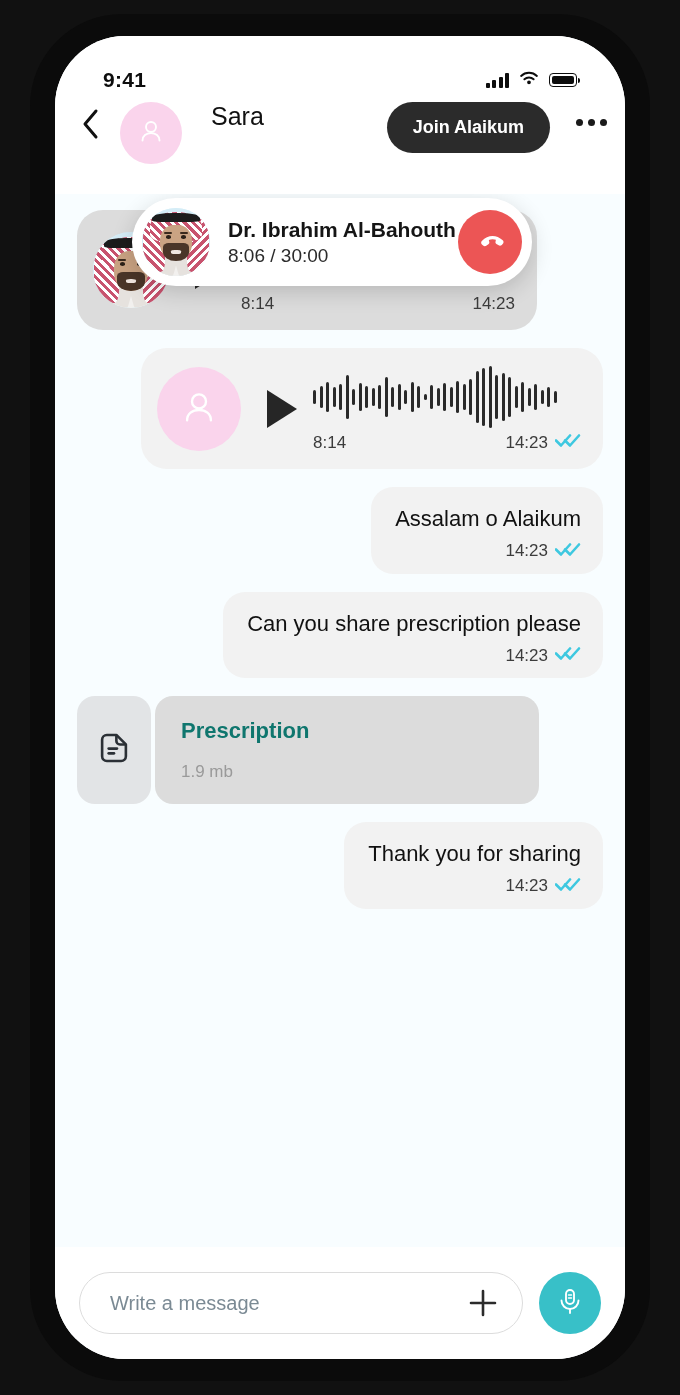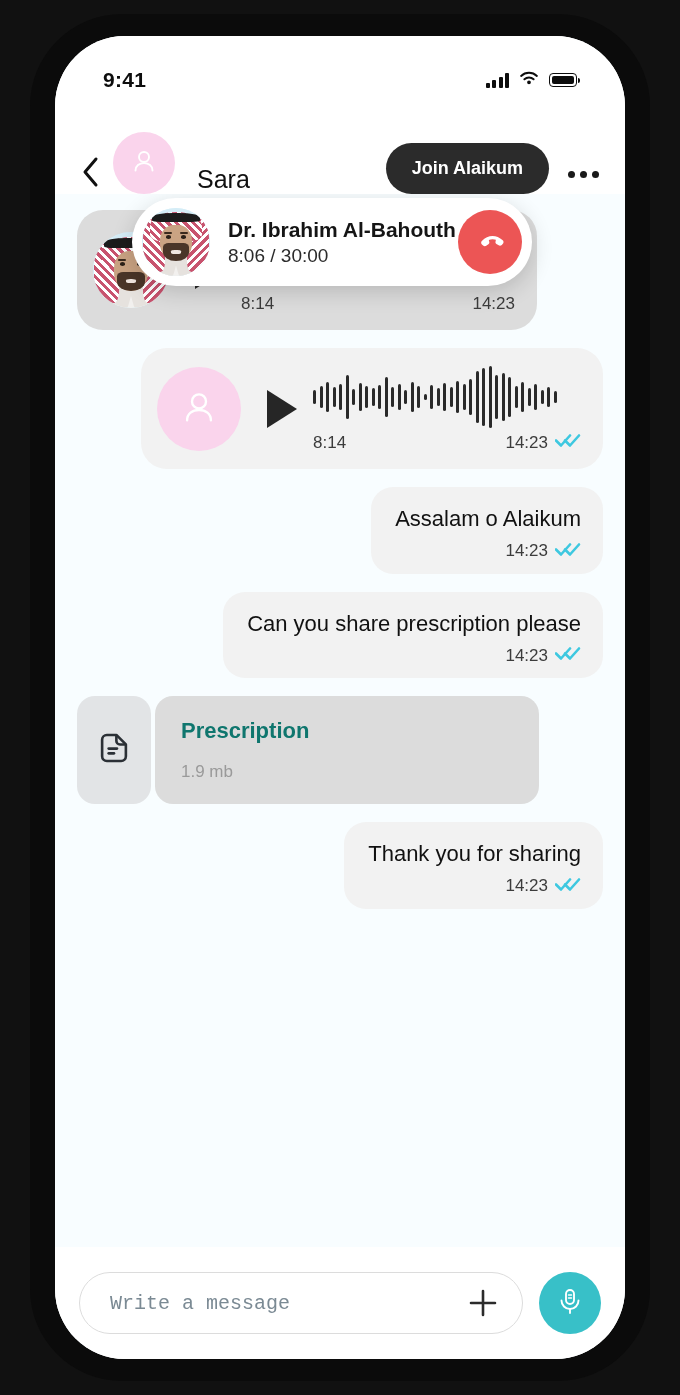--- a/index.html
+++ b/index.html
@@ -55,22 +55,22 @@
   }
   .battery::after {
     content: ""; position: absolute; right: -4px; top: 4px;
     width: 2.2px; height: 5px; background: #0d0d0d; border-radius: 0 2px 2px 0;
   }
   .battery b { display: block; width: 100%; height: 100%; background: #0d0d0d; border-radius: 2px; }
 
   
   .header {
     flex: none; height: 92px; background: #ffffff;
-    display: flex; align-items: flex-end; gap: 0;
-    padding: 0 22px 0 18px;
+    display: flex; align-items: flex-start; gap: 7px;
+    padding: 0 14px 0 18px;
   }
   .back-btn {
     width: 34px; height: 44px; flex: none;
     display: flex; align-items: center; justify-content: center;
     cursor: pointer;
   }
   .back-btn svg { display: block; }
   .hdr-avatar {
     width: 62px; height: 62px; border-radius: 50%;
     background: #fad4ec; flex: none;
@@ -188,21 +188,20 @@
     width: 64px; height: 64px; border-radius: 50%; flex: none;
     background: #ec5555; display: flex; align-items: center; justify-content: center;
     cursor: pointer;
   }
 
   
   .inputbar {
     flex: none; height: 112px; background: #ffffff;
     display: flex; align-items: center; gap: 16px;
     padding: 0 24px;
-    font-family: Liberation Mono, monospace;
   }
   .input-pill {
     flex: 1 1 auto; height: 62px; background: #ffffff;
     border: 1.5px solid #dcdcdc; border-radius: 34px;
     display: flex; align-items: center; padding: 0 22px 0 30px;
   }
   .input-pill .ph { flex: 1 1 auto; font-size: 20px; color: #7b8a94; }
   .plus-btn { width: 34px; height: 34px; flex: none; cursor: pointer; }
   .mic-btn {
     width: 62px; height: 62px; border-radius: 50%; flex: none;

